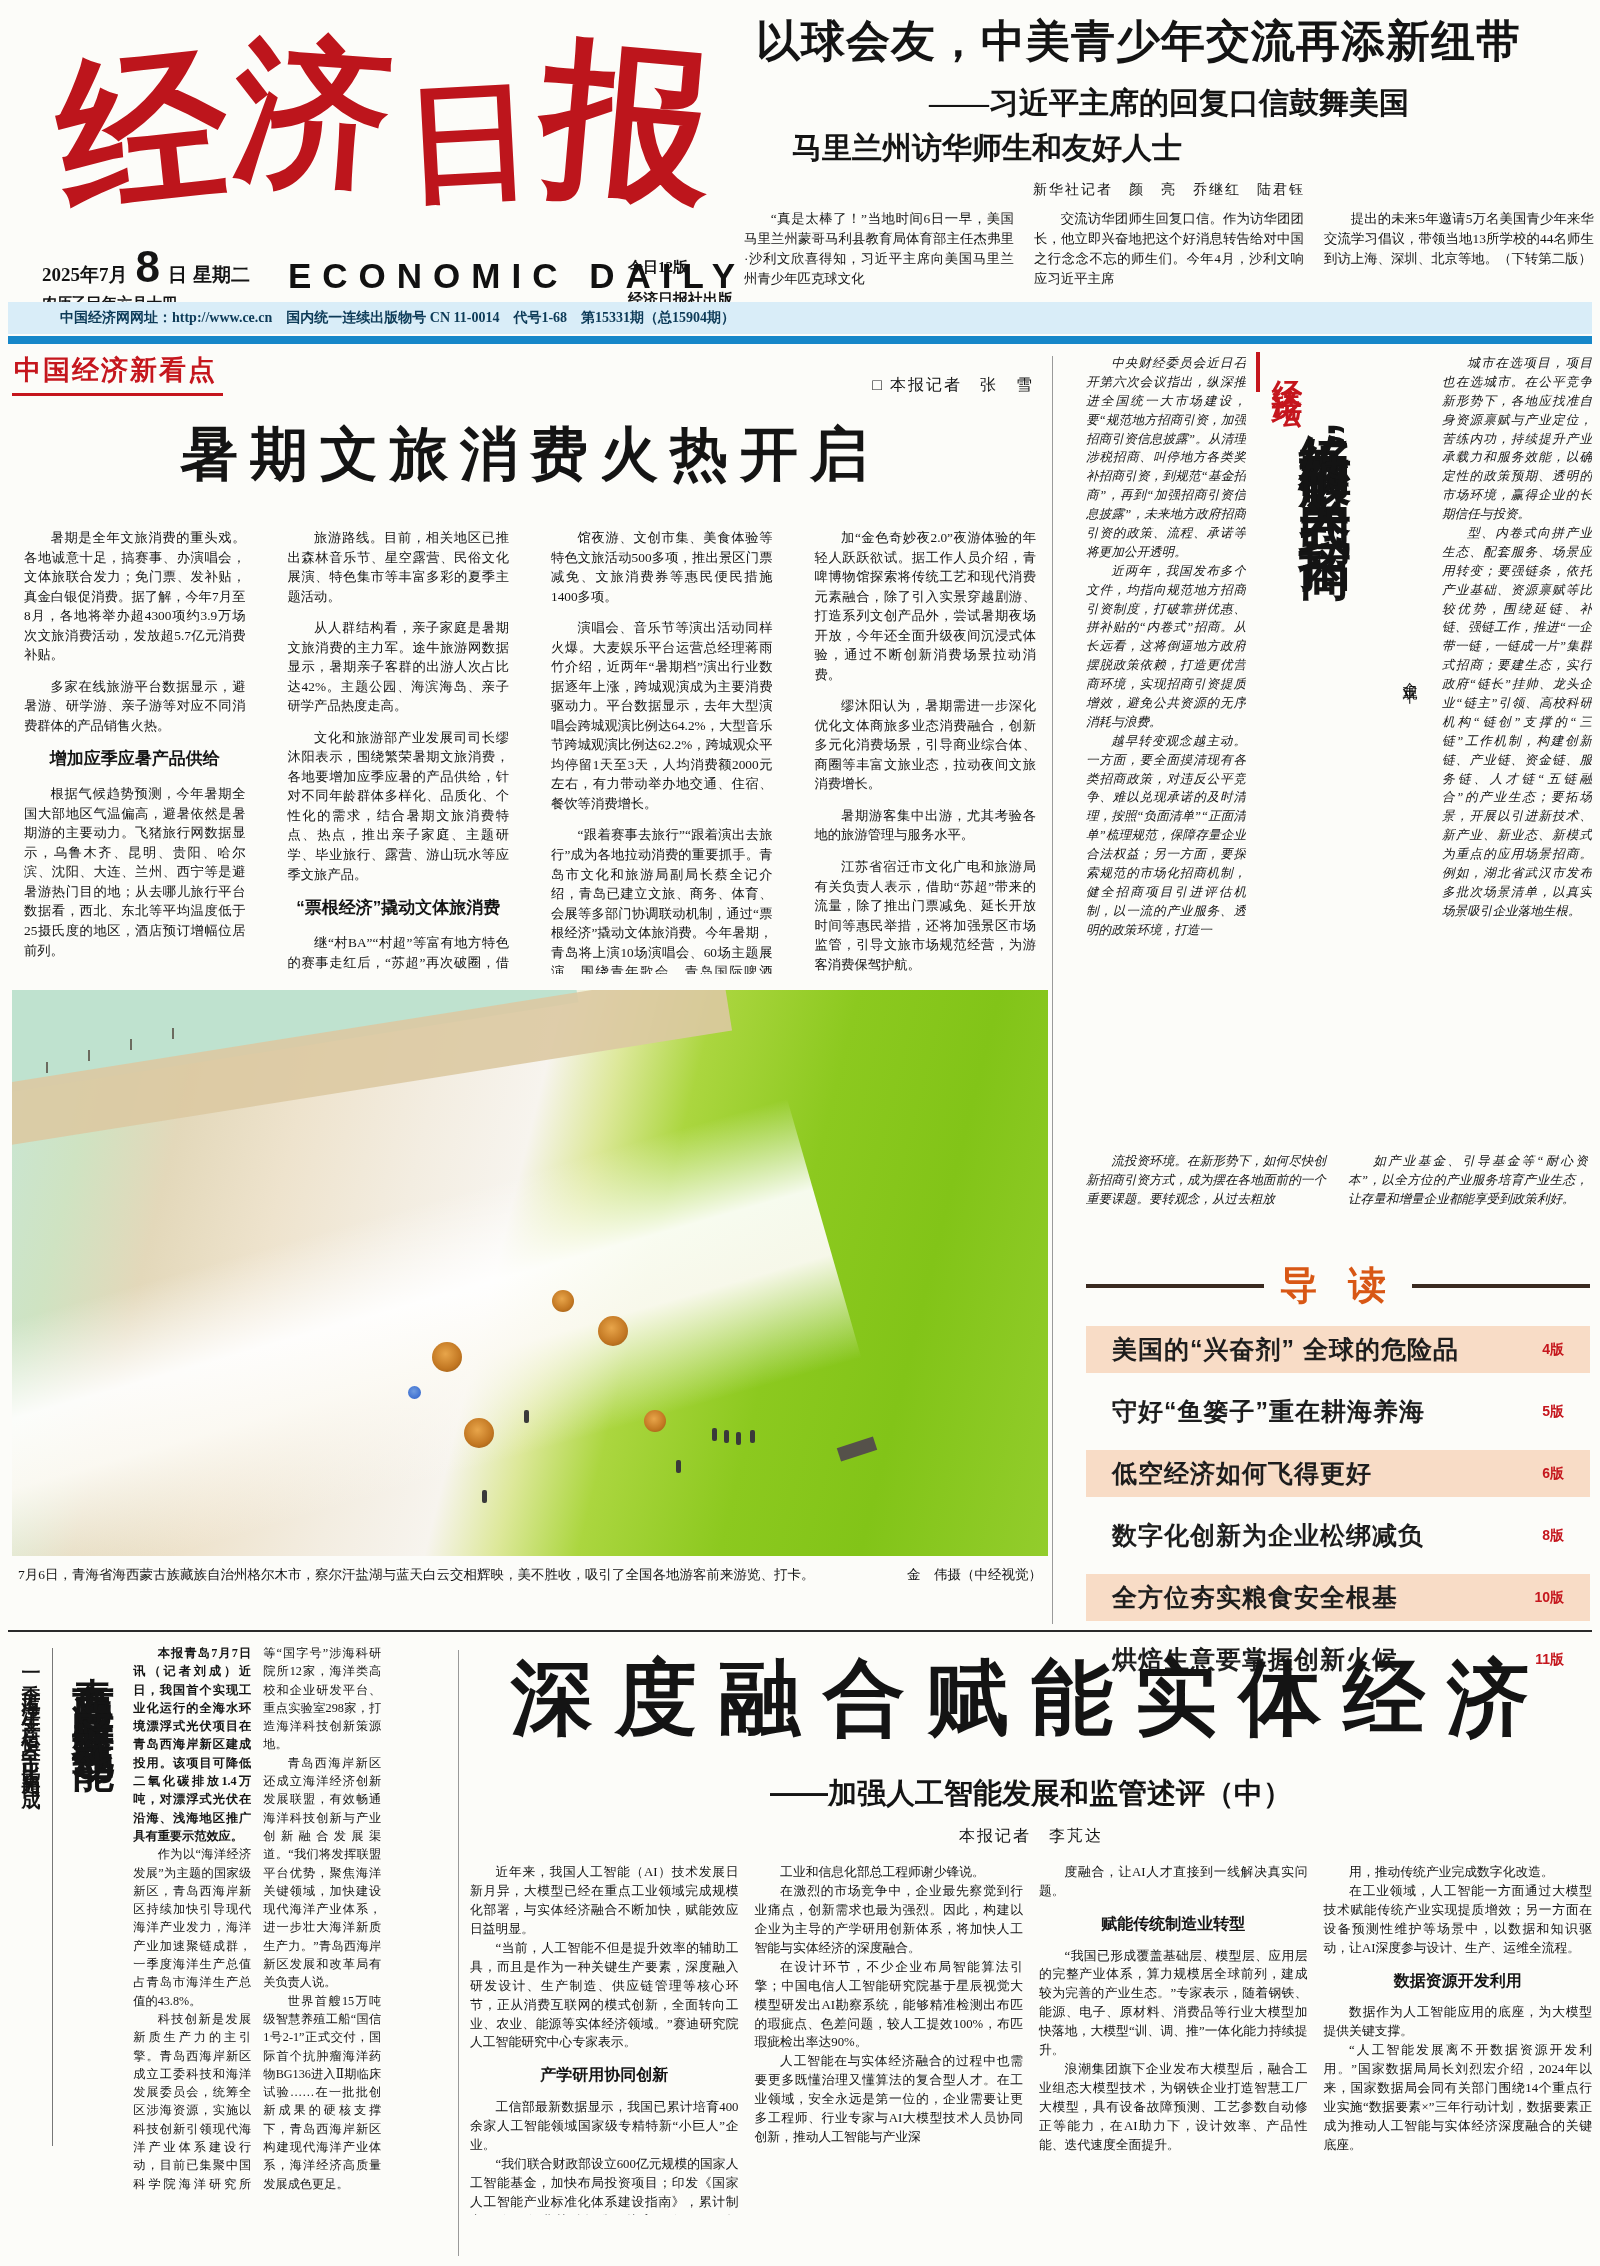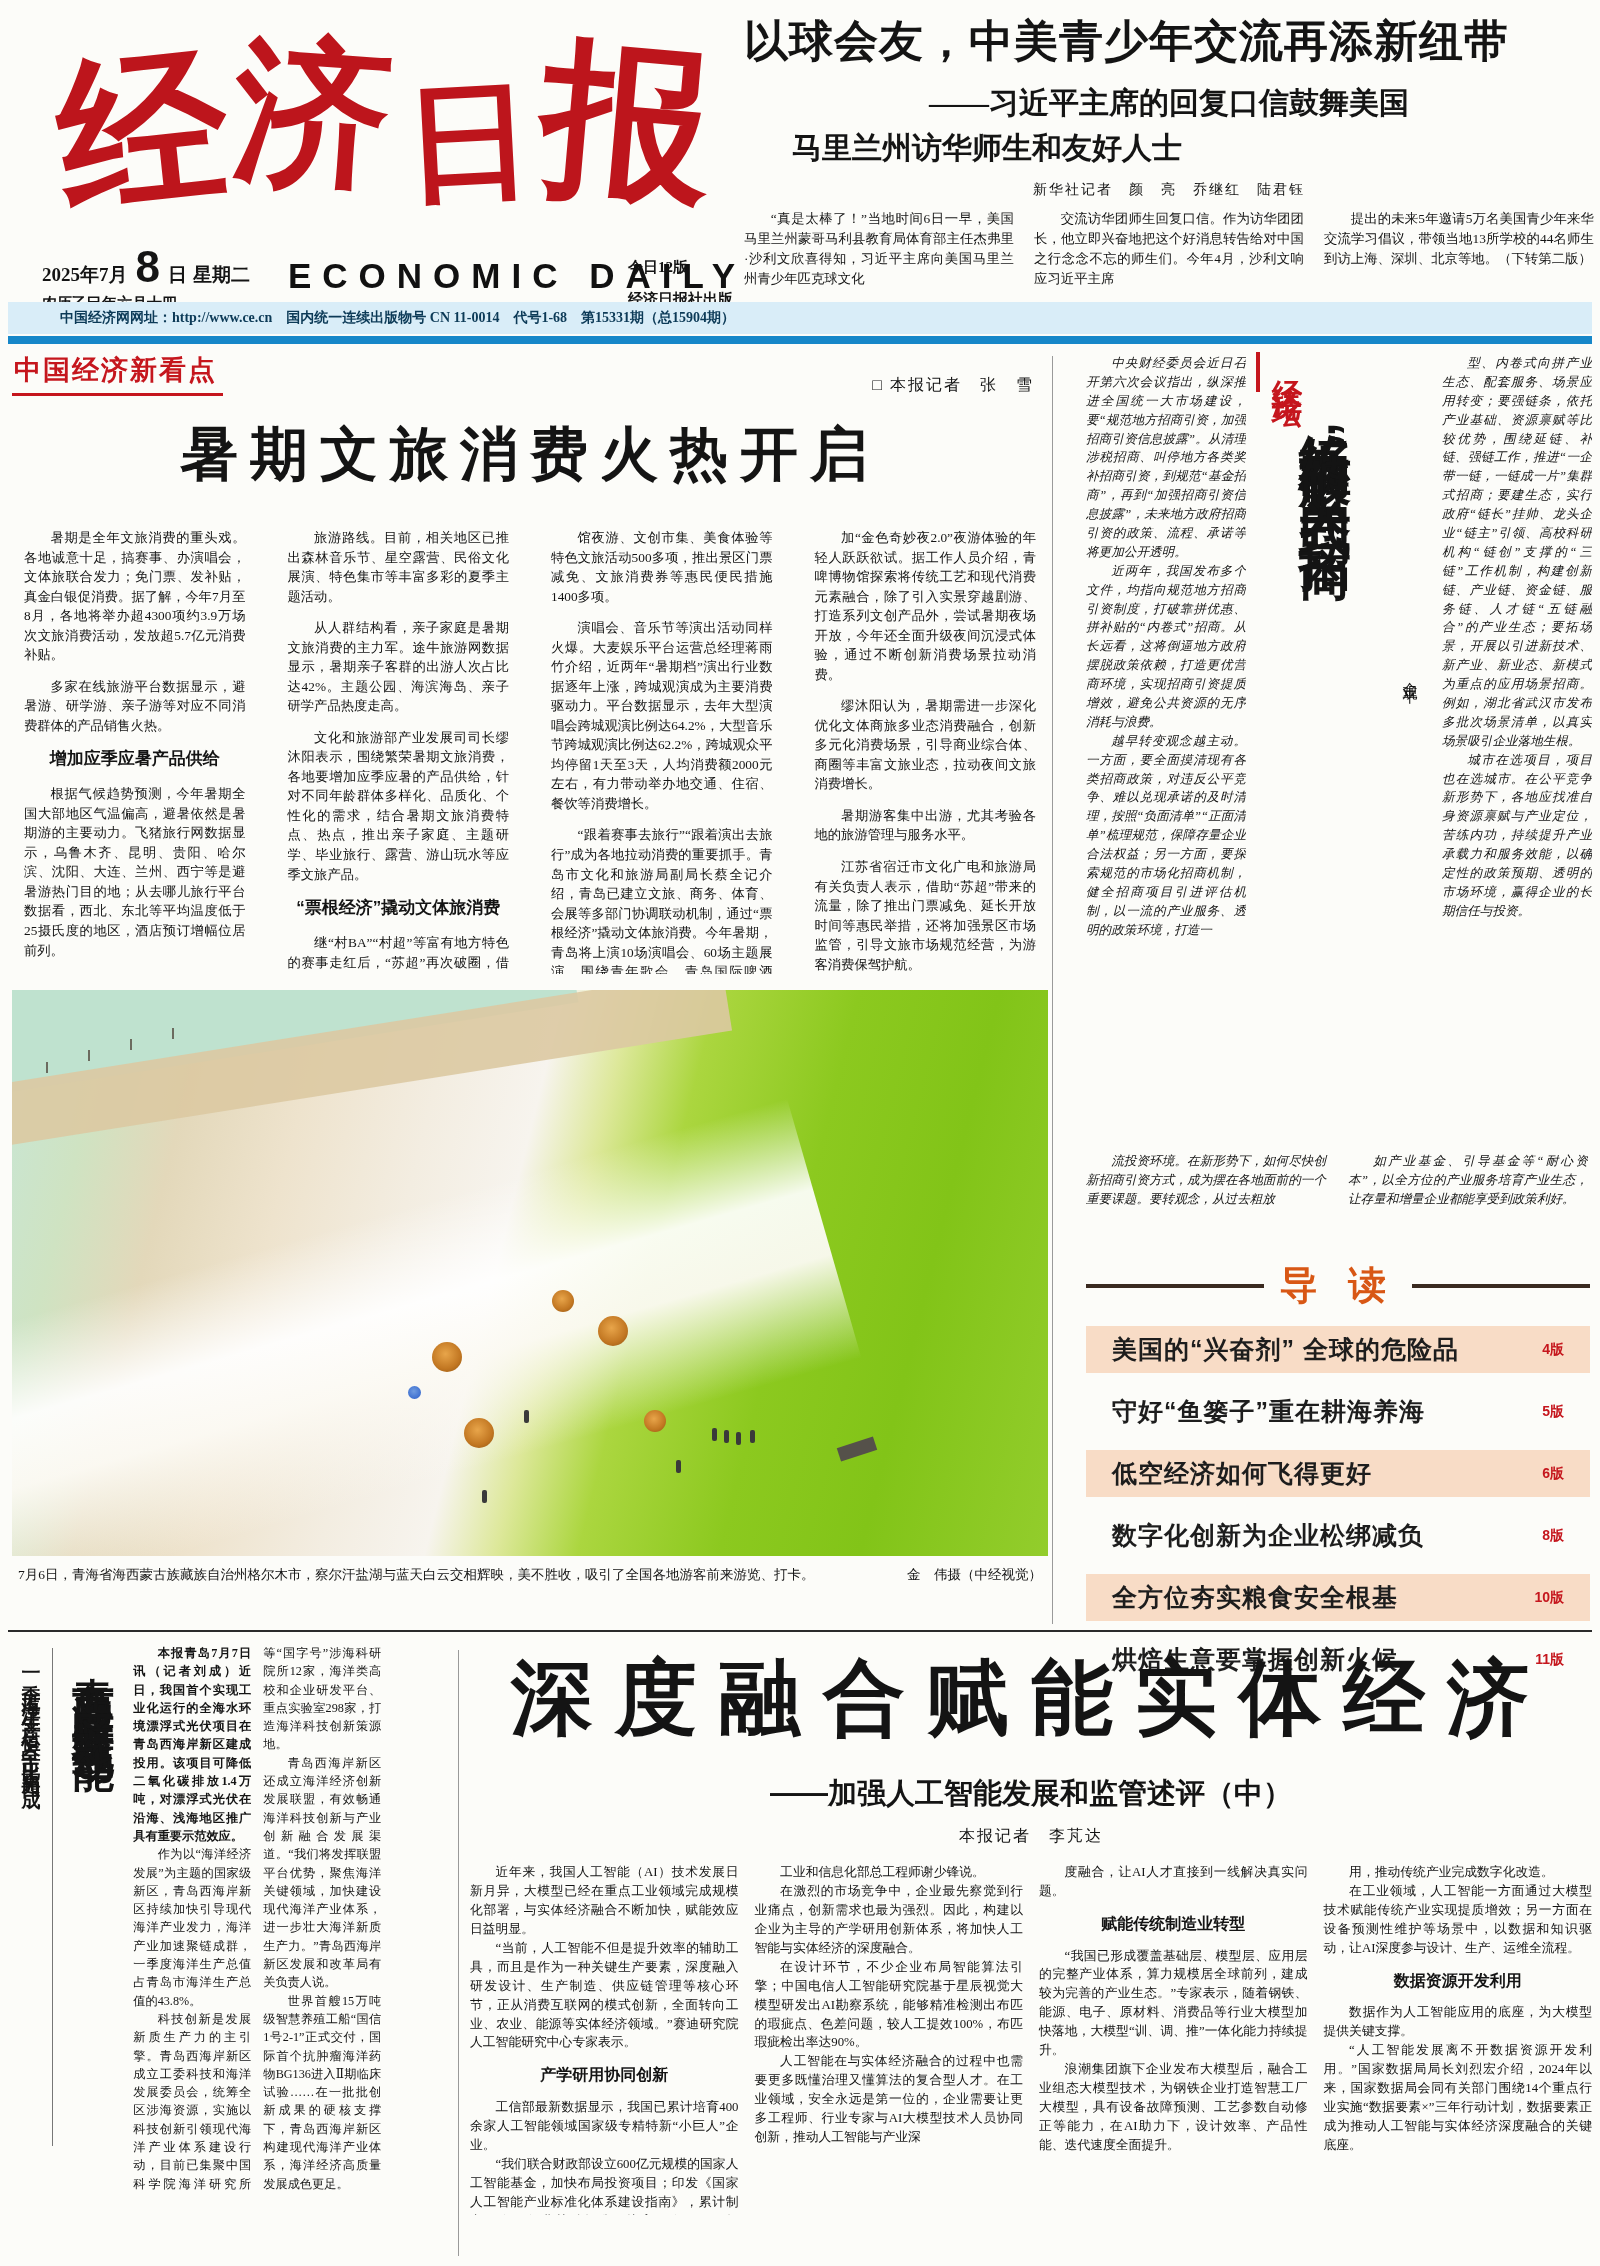--- a/index.html
+++ b/index.html
@@ -22,21 +22,21 @@
   .d-lunar{font-size:15px;margin-top:10px;font-weight:bold;}
 
   .english{position:absolute;left:288px;top:256px;font-family:"Liberation Sans",sans-serif;
            font-size:35px;letter-spacing:11px;font-weight:600;color:#111;}
   .edition-block{position:absolute;left:628px;top:252px;width:140px;
                  font-size:15px;font-weight:bold;line-height:2.1;}
 
   
   .top-story{position:absolute;left:744px;top:12px;width:850px;}
   .ts-title{font-family:"Liberation Sans",sans-serif;font-weight:900;font-size:44px;
-            letter-spacing:1px;white-space:nowrap;}
+            letter-spacing:1px;white-space:nowrap;margin-left:12px;}
   .ts-sub1{font-size:30px;font-weight:bold;margin-top:12px;text-align:center;}
   .ts-sub2{font-size:30px;font-weight:bold;margin-top:4px;padding-left:48px;}
   .ts-byline{text-align:center;font-size:14px;margin-top:12px;letter-spacing:2px;}
   .ts-cols{display:flex;gap:20px;margin-top:10px;height:92px;overflow:hidden;}
   .ts-col{flex:1;font-size:13.4px;line-height:1.5;text-align:justify;text-indent:2em;}
 
   
   .infobar{position:absolute;left:8px;top:302px;width:1584px;}
   .infobar-strip{background:#d9edf8;height:32px;display:flex;align-items:center;
                  padding-left:52px;font-size:14px;font-weight:bold;color:#0c3a57;}
@@ -247,22 +247,22 @@
     <div class="forum-top">
       <div class="f-col f-left">
           <p>中央财经委员会近日召开第六次会议指出，纵深推进全国统一大市场建设，要“规范地方招商引资，加强招商引资信息披露”。从清理涉税招商、叫停地方各类奖补招商引资，到规范“基金招商”，再到“加强招商引资信息披露”，未来地方政府招商引资的政策、流程、承诺等将更加公开透明。</p>
           <p>近两年，我国发布多个文件，均指向规范地方招商引资制度，打破靠拼优惠、拼补贴的“内卷式”招商。从长远看，这将倒逼地方政府摆脱政策依赖，打造更优营商环境，实现招商引资提质增效，避免公共资源的无序消耗与浪费。</p>
           <p>越早转变观念越主动。一方面，要全面摸清现有各类招商政策，对违反公平竞争、难以兑现承诺的及时清理，按照“负面清单”“正面清单”梳理规范，保障存量企业合法权益；另一方面，要探索规范的市场化招商机制，健全招商项目引进评估机制，以一流的产业服务、透明的政策环境，打造一</p>
         </div>
       <div class="f-label">经济论坛</div>
       <div class="f-title">练好内功破解“内卷式”招商</div>
       <div class="f-author">金观平</div>
       <div class="f-col f-right">
+          <p>城市在选项目，项目也在选城市。在公平竞争新形势下，各地应找准自身资源禀赋与产业定位，苦练内功，持续提升产业承载力和服务效能，以确定性的政策预期、透明的市场环境，赢得企业的长期信任与投资。</p>
           <p>型、内卷式向拼产业生态、配套服务、场景应用转变；要强链条，依托产业基础、资源禀赋等比较优势，围绕延链、补链、强链工作，推进“一企带一链，一链成一片”集群式招商；要建生态，实行政府“链长”挂帅、龙头企业“链主”引领、高校科研机构“链创”支撑的“三链”工作机制，构建创新链、产业链、资金链、服务链、人才链“五链融合”的产业生态；要拓场景，开展以引进新技术、新产业、新业态、新模式为重点的应用场景招商。例如，湖北省武汉市发布多批次场景清单，以真实场景吸引企业落地生根。</p>
-          <p>城市在选项目，项目也在选城市。在公平竞争新形势下，各地应找准自身资源禀赋与产业定位，苦练内功，持续提升产业承载力和服务效能，以确定性的政策预期、透明的市场环境，赢得企业的长期信任与投资。</p>
         </div>
     </div>
     <div class="forum-cont">
       <div class="fc">流投资环境。在新形势下，如何尽快创新招商引资方式，成为摆在各地面前的一个重要课题。要转观念，从过去粗放</div>
       <div class="fc">如产业基金、引导基金等“耐心资本”，以全方位的产业服务培育产业生态，让存量和增量企业都能享受到政策利好。</div>
     </div>
 
     <div class="guide">
       <div class="guide-head">
         <div class="g-line"></div>

